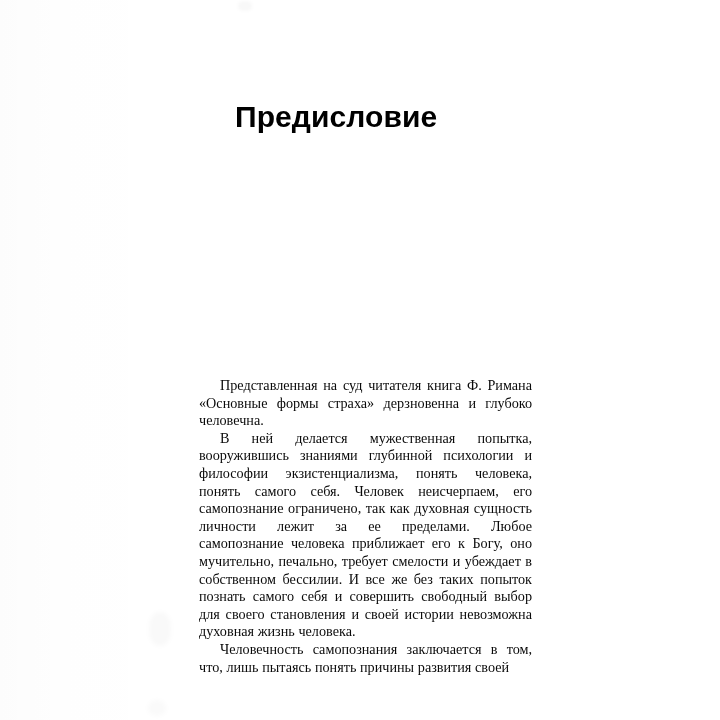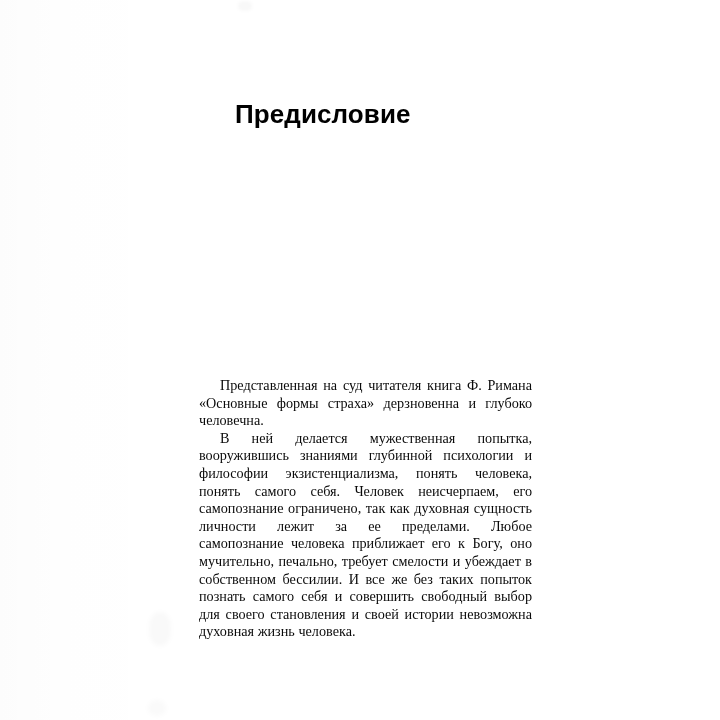--- a/index.html
+++ b/index.html
@@ -74,21 +74,21 @@
     pointer-events: none;
   }
 
   
   #chapter-title {
     position: absolute;
     left: 235px;
     top: 82px;
     font-family: "Liberation Sans", "DejaVu Sans", sans-serif;
     font-weight: bold;
-    font-size: 26px;
+    font-size: 30px;
     line-height: 30px;
     letter-spacing: 0.1px;
     color: #000000;
     white-space: nowrap;
   }
 
   
   #body-column {
     position: absolute;
     left: 191px;
@@ -130,16 +130,17 @@
   <div id="scan-speck-low"></div>
 
   <h1 id="chapter-title">Предисловие</h1>
 
   <div id="body-column">
 
     <p id="paragraph-1" class="body-paragraph indented">Представленная на суд читателя книга Ф. Римана «Основные формы страха» дерзновенна и глубоко человечна.</p>
 
     <p id="paragraph-2" class="body-paragraph indented">В ней делается мужественная попытка, вооружившись знаниями глубинной психологии и философии экзистенциализма, понять человека, понять самого себя. Человек неисчерпаем, его самопознание ограничено, так как духовная сущность личности лежит за ее пределами. Любое самопознание человека приближает его к Богу, оно мучительно, печально, требует смелости и убеждает в собственном бессилии. И все же без таких попыток познать самого себя и совершить свободный выбор для своего становления и своей истории невозможна духовная жизнь человека.</p>
 
+    <p id="paragraph-3" class="body-paragraph indented">Человечность самопознания заключается в том, что, лишь пытаясь понять причины развития своей</p>
 
   </div>
 
 </div>
 
 </body></html>

